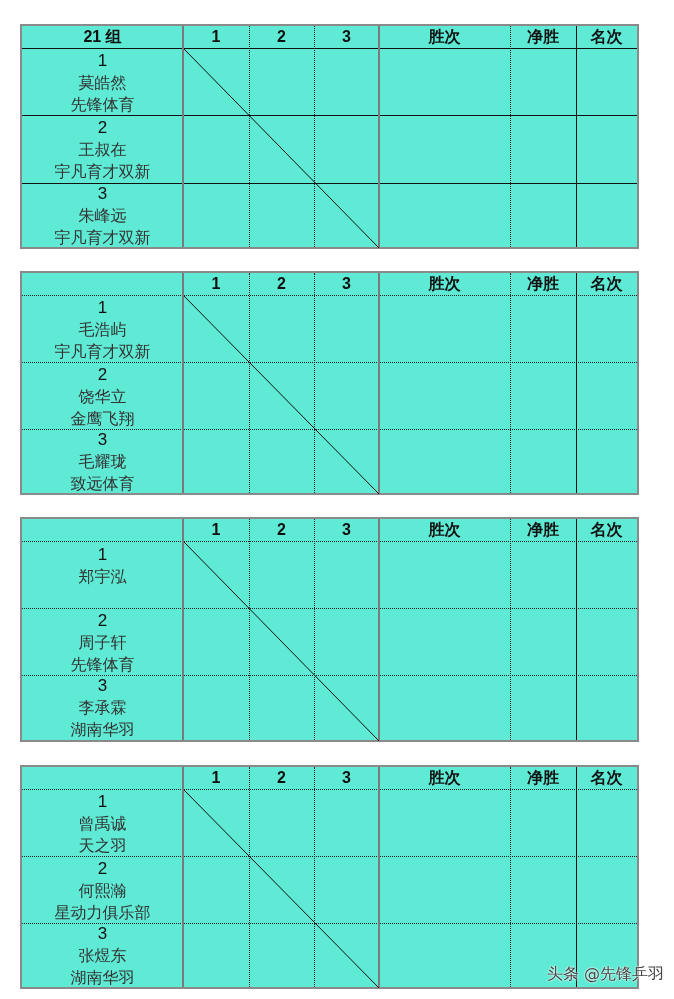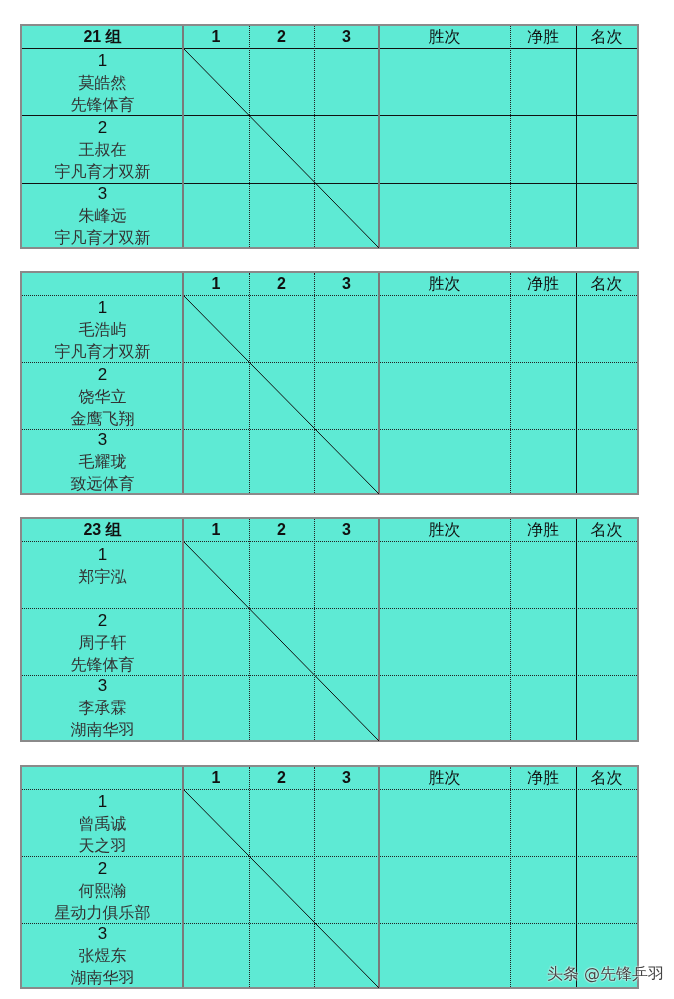--- a/index.html
+++ b/index.html
@@ -5,21 +5,21 @@
   html, body { margin:0; padding:0; background:#ffffff; }
   body { width:674px; height:999px; position:relative; overflow:hidden;
          font-family:"DejaVu Serif","Liberation Serif",serif; color:#222; }
   .grp { position:absolute; left:20px; width:619px; box-sizing:border-box;
          border:2px solid #8a8a8a; background:#5eead4; }
   .row { position:absolute; left:0; right:0; }
   .hdr { top:0; height:22px; }
   .cell { position:absolute; top:0; bottom:0; box-sizing:border-box; display:flex;
           align-items:center; justify-content:center; text-align:center; }
   .hdr .cell { font-family:"Liberation Sans","DejaVu Sans",sans-serif; font-weight:bold; font-size:16px; color:#111; }
-  .hdr .cell.cjk { font-family:"DejaVu Serif","Liberation Serif",serif; font-weight:normal; font-size:16px; }
+  .hdr .cell.cjk { font-family:"DejaVu Serif","Liberation Serif",serif; font-weight:bold; font-size:16px; }
   .player { flex-direction:column; line-height:22px; font-size:16px; color:#333; }
   .player .seed { font-family:"Liberation Sans","DejaVu Sans",sans-serif; font-size:17px; color:#111; }
   .vline { position:absolute; top:0; bottom:0; width:0; }
   .vline.solid-g { border-left:2px solid #7a7a7a; }
   .vline.dot { border-left:1px dotted #222; }
   .vline.solid { border-left:1px solid #111; }
   .hline { position:absolute; left:0; right:0; height:0; }
   .hline.solid { border-top:1px solid #111; }
   .hline.dot { border-top:1px dotted #222; }
   .diag { position:absolute; pointer-events:none; }
@@ -113,21 +113,20 @@
   <div class="vline solid-g" style="left:356px;"></div>
   <div class="vline dot" style="left:488px;"></div>
   <div class="vline solid" style="left:554px;"></div>
   <svg class="diag" style="left:162px;top:23px;" width="196" height="199">
       <line x1="0" y1="0" x2="195" y2="198" stroke="#111" stroke-width="1"></line>
     </svg>
 </div>
 
 <div class="grp" style="top:517px;height:225px;">
   <div class="row hdr">
-    <div class="cell" style="left:0;width:161px;">23 组</div>
     <div class="cell" style="left:161px;width:66px;">1</div>
     <div class="cell" style="left:227px;width:65px;">2</div>
     <div class="cell" style="left:292px;width:65px;">3</div>
     <div class="cell cjk" style="left:357px;width:131px;">胜次</div>
     <div class="cell cjk" style="left:488px;width:66px;">净胜</div>
     <div class="cell cjk" style="left:554px;width:61px;">名次</div>
   </div>
   <div class="row" style="top:23px;height:67px;">
     <div class="cell player" style="left:0;width:161px;justify-content:flex-start;padding-top:2px;">
       <span class="seed">1</span>

